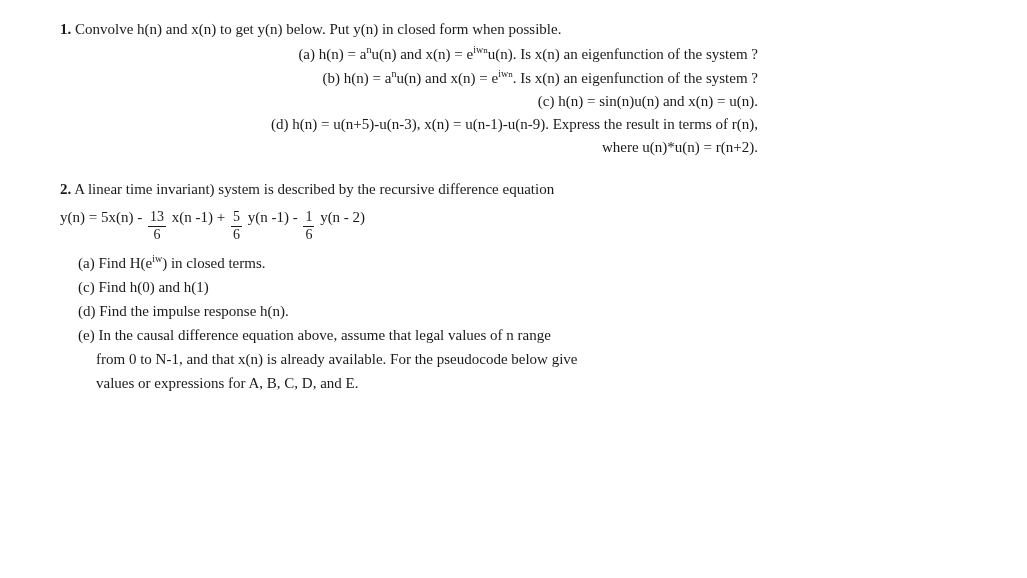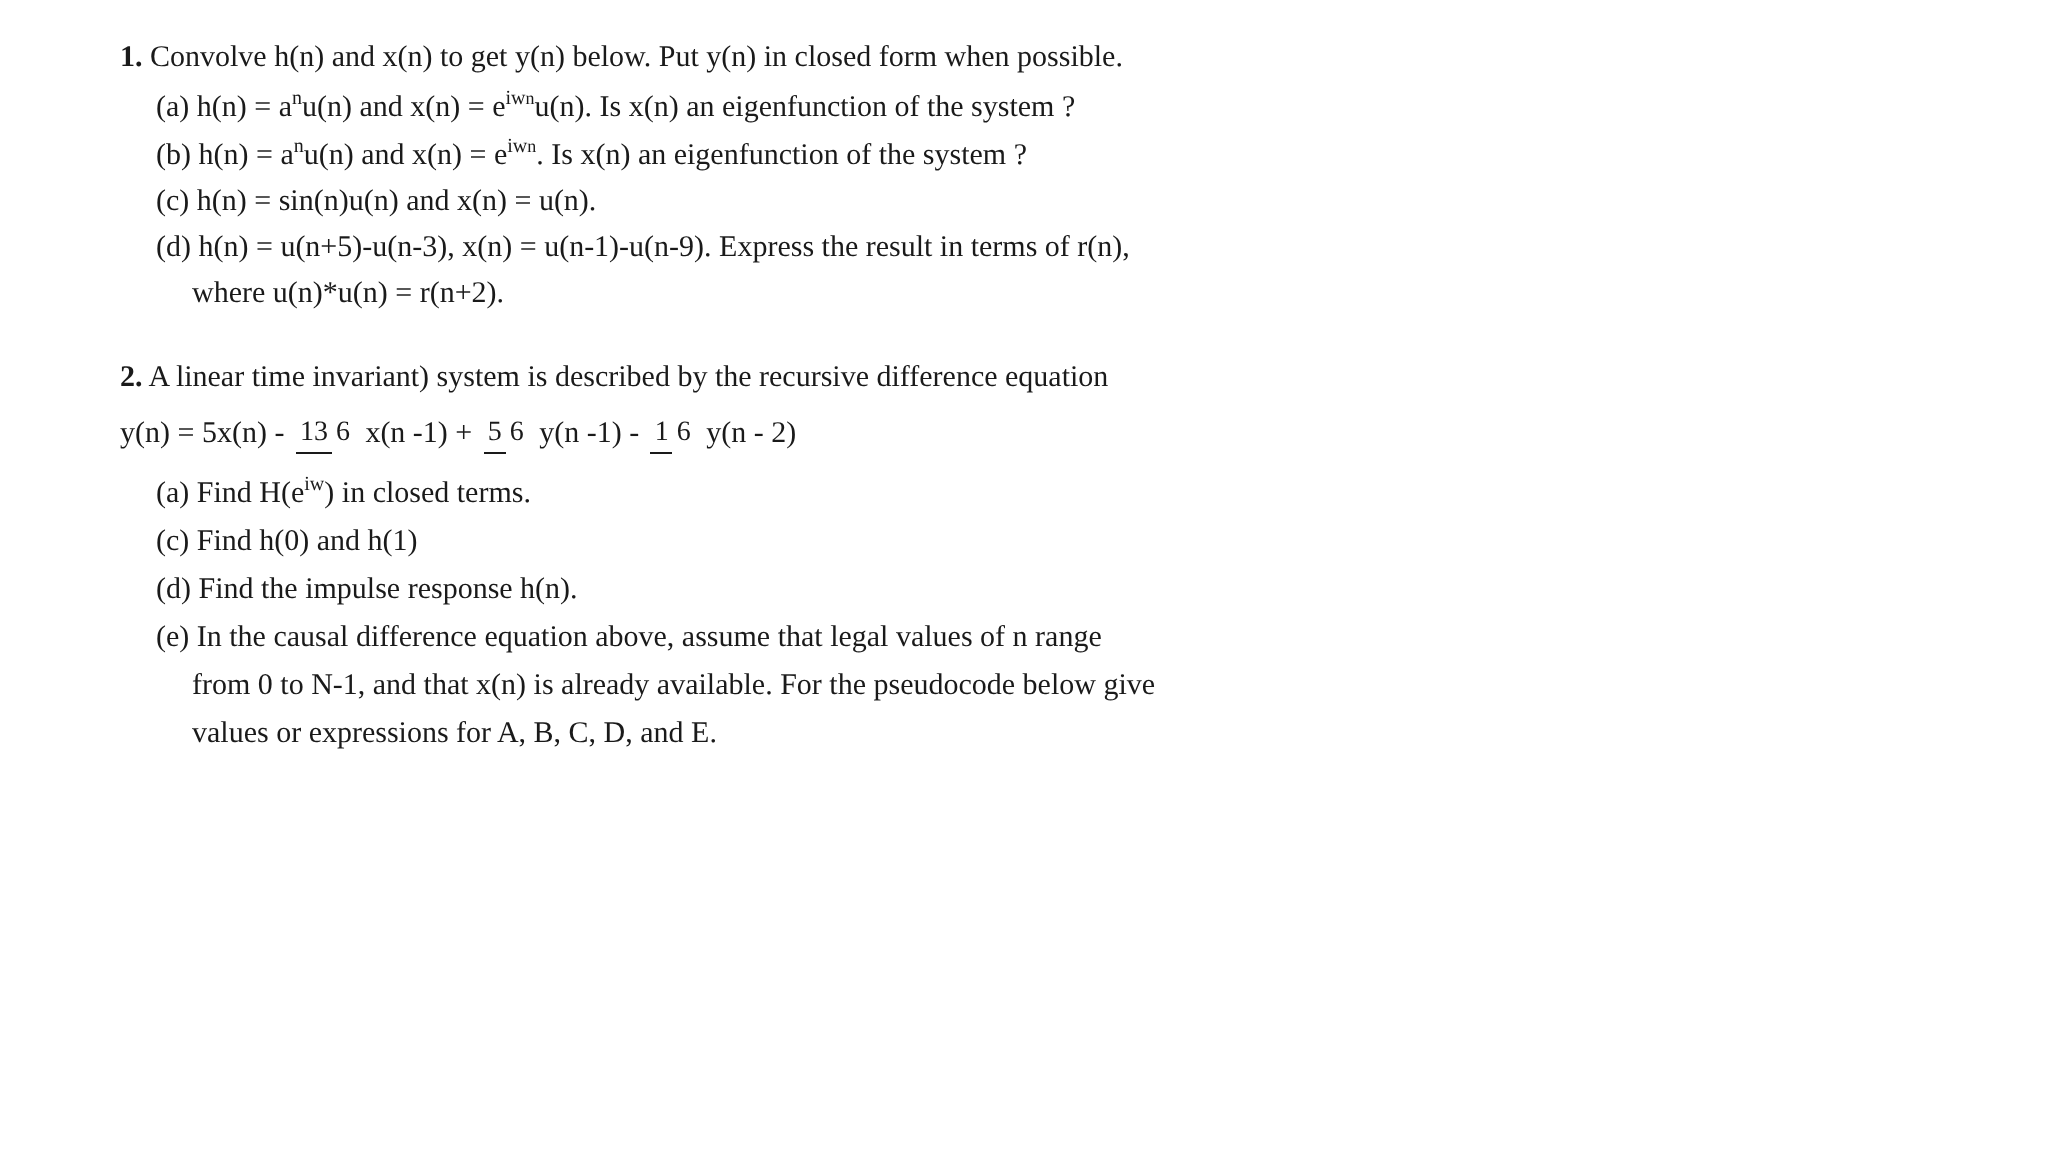--- a/index.html
+++ b/index.html
@@ -41,21 +41,21 @@
     .indent {
       padding-left: 18px;
     }
 
     .indent2 {
       padding-left: 36px;
     }
 
     .frac {
       display: inline-flex;
-      flex-direction: row;
+      flex-direction: column;
       align-items: center;
       vertical-align: middle;
       margin: 0 2px;
     }
 
     .frac-num {
       border-bottom: 1.5px solid #1a1a1a;
       padding: 0 2px;
       text-align: center;
       line-height: 1.2;
@@ -70,20 +70,21 @@
     }
 
     sup {
       font-size: 10px;
       vertical-align: super;
       line-height: 0;
     }
 
     .sub-list {
       margin-top: 2px;
+      text-align: right;
     }
 
     .sub-list-item {
       line-height: 1.55;
     }
 
     .problem2-equation {
       margin: 8px 0 8px 0;
       display: flex;
       padding-left: 0;

